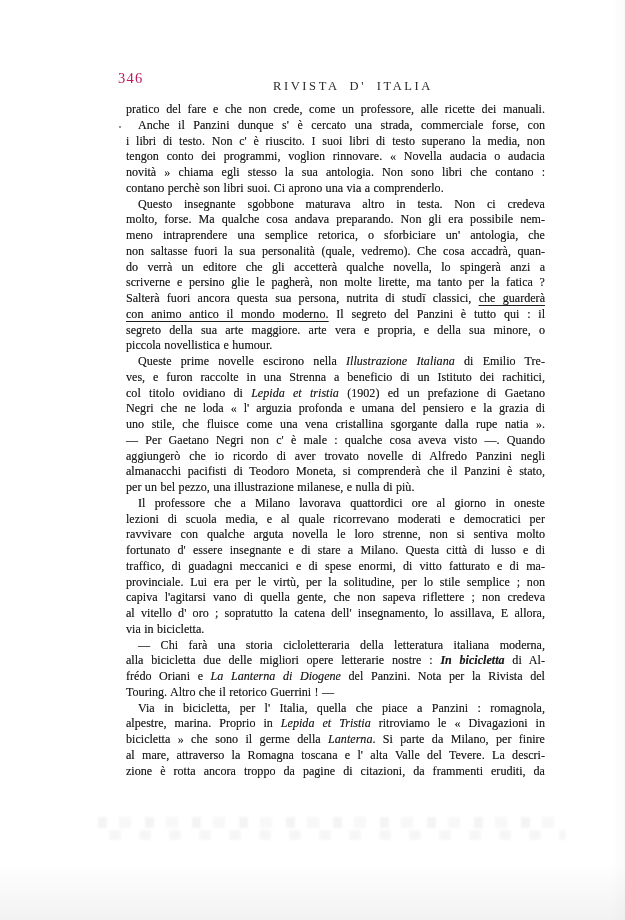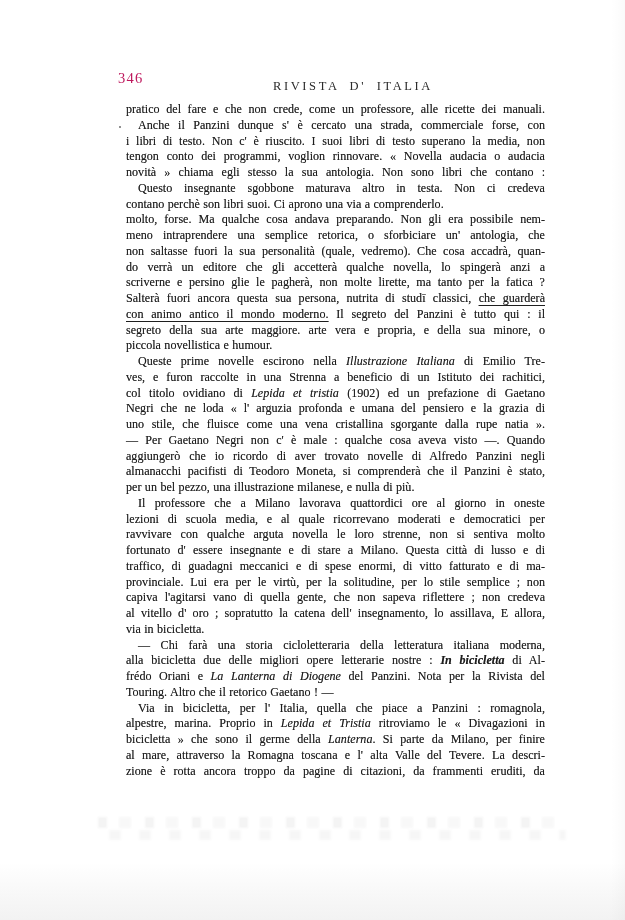--- a/index.html
+++ b/index.html
@@ -67,22 +67,22 @@
     <span class="pagenum">346</span>
     <span class="journal">RIVISTA D' ITALIA</span>
   </div>
 
   <div class="textblock" id="textblock">
       <div class="line"><span>pratico del fare e che non crede, come un professore, alle ricette dei manuali.</span></div>
       <div class="line indent"><span>Anche il Panzini dunque s' è cercato una strada, commerciale forse, con</span></div>
       <div class="line"><span>i libri di testo. Non c' è riuscito. I suoi libri di testo superano la media, non</span></div>
       <div class="line"><span>tengon conto dei programmi, voglion rinnovare. « Novella audacia o audacia</span></div>
       <div class="line"><span>novità » chiama egli stesso la sua antologia. Non sono libri che contano :</span></div>
+      <div class="line end"><span>contano perchè son libri suoi. Ci aprono una via a comprenderlo.</span></div>
       <div class="line indent"><span>Questo insegnante sgobbone maturava altro in testa. Non ci credeva</span></div>
-      <div class="line end"><span>contano perchè son libri suoi. Ci aprono una via a comprenderlo.</span></div>
       <div class="line"><span>molto, forse. Ma qualche cosa andava preparando. Non gli era possibile nem-</span></div>
       <div class="line"><span>meno intraprendere una semplice retorica, o sforbiciare un' antologia, che</span></div>
       <div class="line"><span>non saltasse fuori la sua personalità (quale, vedremo). Che cosa accadrà, quan-</span></div>
       <div class="line"><span>do verrà un editore che gli accetterà qualche novella, lo spingerà anzi a</span></div>
       <div class="line"><span>scriverne e persino glie le pagherà, non molte lirette, ma tanto per la fatica ?</span></div>
       <div class="line"><span>Salterà fuori ancora questa sua persona, nutrita di studī classici, </span><span class="u">che guarderà</span></div>
       <div class="line"><span class="u">con animo antico il mondo moderno.</span><span> Il segreto del Panzini è tutto qui : il</span></div>
       <div class="line"><span>segreto della sua arte maggiore. arte vera e propria, e della sua minore, o</span></div>
       <div class="line end"><span>piccola novellistica e humour.</span></div>
       <div class="line indent"><span>Queste prime novelle escirono nella </span><span class="i">Illustrazione Italiana</span><span> di Emilio Tre-</span></div>
@@ -99,21 +99,21 @@
       <div class="line"><span>ravvivare con qualche arguta novella le loro strenne, non si sentiva molto</span></div>
       <div class="line"><span>fortunato d' essere insegnante e di stare a Milano. Questa città di lusso e di</span></div>
       <div class="line"><span>traffico, di guadagni meccanici e di spese enormi, di vitto fatturato e di ma-</span></div>
       <div class="line"><span>provinciale. Lui era per le virtù, per la solitudine, per lo stile semplice ; non</span></div>
       <div class="line"><span>capiva l'agitarsi vano di quella gente, che non sapeva riflettere ; non credeva</span></div>
       <div class="line"><span>al vitello d' oro ; sopratutto la catena dell' insegnamento, lo assillava, E allora,</span></div>
       <div class="line end"><span>via in bicicletta.</span></div>
       <div class="line indent"><span>— Chi farà una storia cicloletteraria della letteratura italiana moderna,</span></div>
       <div class="line"><span>alla bicicletta due delle migliori opere letterarie nostre : </span><span class="bi">In bicicletta</span><span> di Al-</span></div>
       <div class="line"><span>frédo Oriani e </span><span class="i">La Lanterna di Diogene</span><span> del Panzini. Nota per la Rivista del</span></div>
-      <div class="line end"><span>Touring. Altro che il retorico Gaetano ! —</span></div>
+      <div class="line end"><span>Touring. Altro che il retorico Guerrini ! —</span></div>
       <div class="line indent"><span>Via in bicicletta, per l' Italia, quella che piace a Panzini : romagnola,</span></div>
       <div class="line"><span>alpestre, marina. Proprio in </span><span class="i">Lepida et Tristia</span><span> ritroviamo le « Divagazioni in</span></div>
       <div class="line"><span>bicicletta » che sono il germe della </span><span class="i">Lanterna</span><span>. Si parte da Milano, per finire</span></div>
       <div class="line"><span>al mare, attraverso la Romagna toscana e l' alta Valle del Tevere. La descri-</span></div>
       <div class="line"><span>zione è rotta ancora troppo da pagine di citazioni, da frammenti eruditi, da</span></div>
     </div>
 
   <span class="speck"></span>
   <div class="showthrough"></div>
   <div class="right-shade"></div>

